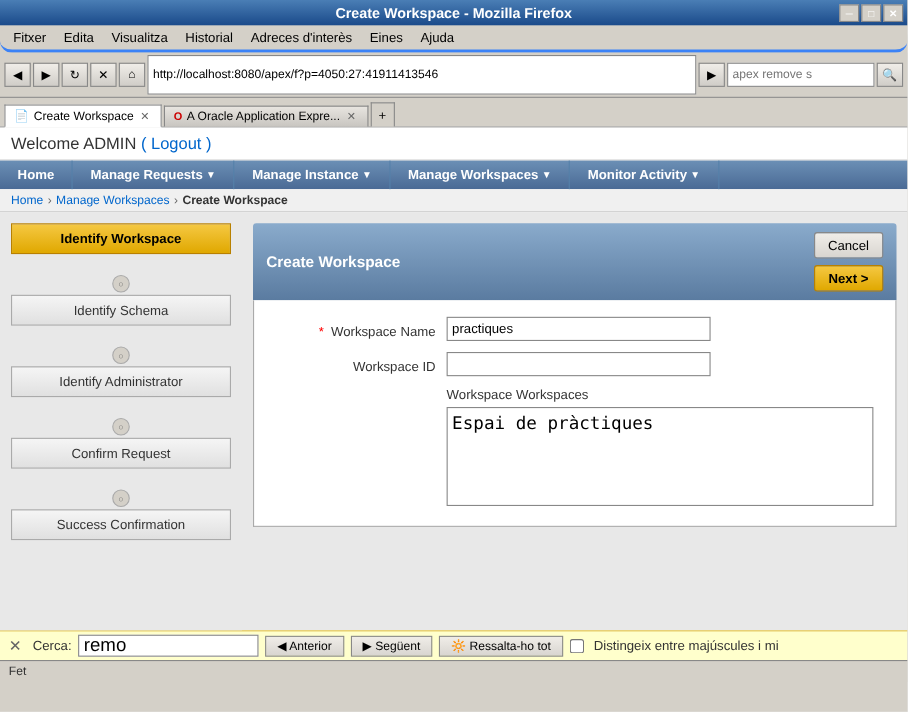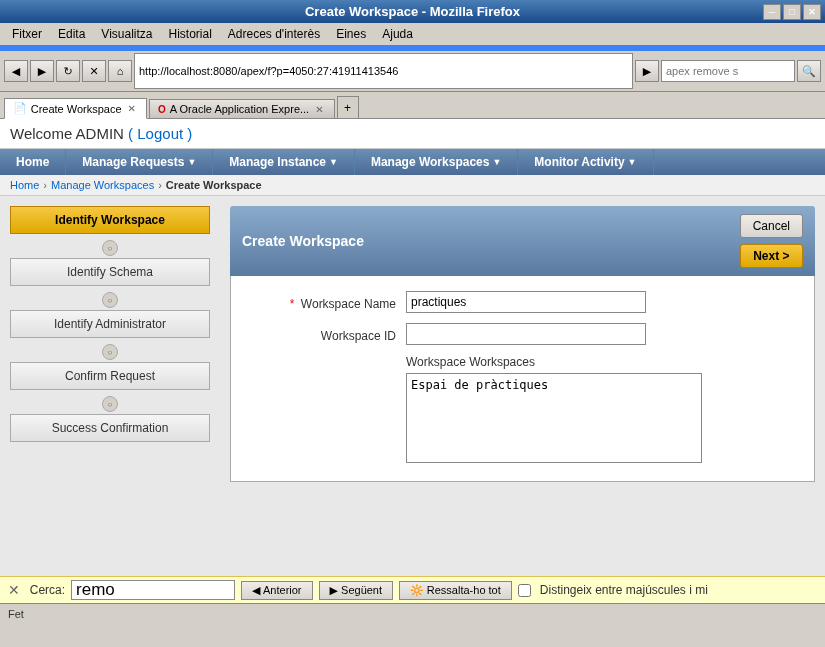--- a/index.html
+++ b/index.html
@@ -29,24 +29,25 @@
       background: #d4d0c8;
       border: 1px solid #888;
       font-size: 9px;
       display: flex; align-items: center; justify-content: center;
       cursor: pointer;
     }
 
     
     .menu-bar {
       background: #d4d0c8;
-      border-bottom: 6px solid #3b82f6;
+      border-bottom: 3px solid #3b82f6;
       display: flex;
       gap: 0;
       padding: 2px 4px;
+      border-radius: 11px;
     }
     .menu-item {
       padding: 2px 8px;
       cursor: pointer;
       font-size: 12px;
     }
 
     
     .toolbar {
       background: #d4d0c8;
@@ -181,21 +182,21 @@
     }
 
     
     .sidebar {
       width: 220px;
       background: #e8e8e8;
       padding: 10px;
       flex-shrink: 0;
     }
     .sidebar-step {
-      margin-bottom: 4px;
+      margin-bottom: 17px;
     }
     .sidebar-step-btn {
       width: 100%;
       padding: 6px 10px;
       background: linear-gradient(to bottom, #f5f5f5, #e0e0e0);
       border: 1px solid #aaa;
       cursor: pointer;
       text-align: center;
       font-size: 12px;
       color: #333;
@@ -282,25 +283,25 @@
       margin-right: 3px;
     }
     .form-input {
       width: 240px;
       height: 22px;
       border: 1px solid #888;
       padding: 0 4px;
       font-size: 12px;
     }
     .form-textarea {
-      width: 296px;
+      width: 388px;
       height: 90px;
       border: 1px solid #888;
       padding: 4px;
-      font-size: 12px;
+      font-size: 16px;
       font-family: monospace;
       resize: none;
     }
     .desc-label {
       font-size: 12px;
       color: #333;
       margin-bottom: 4px;
       margin-left: 160px;
     }
 

